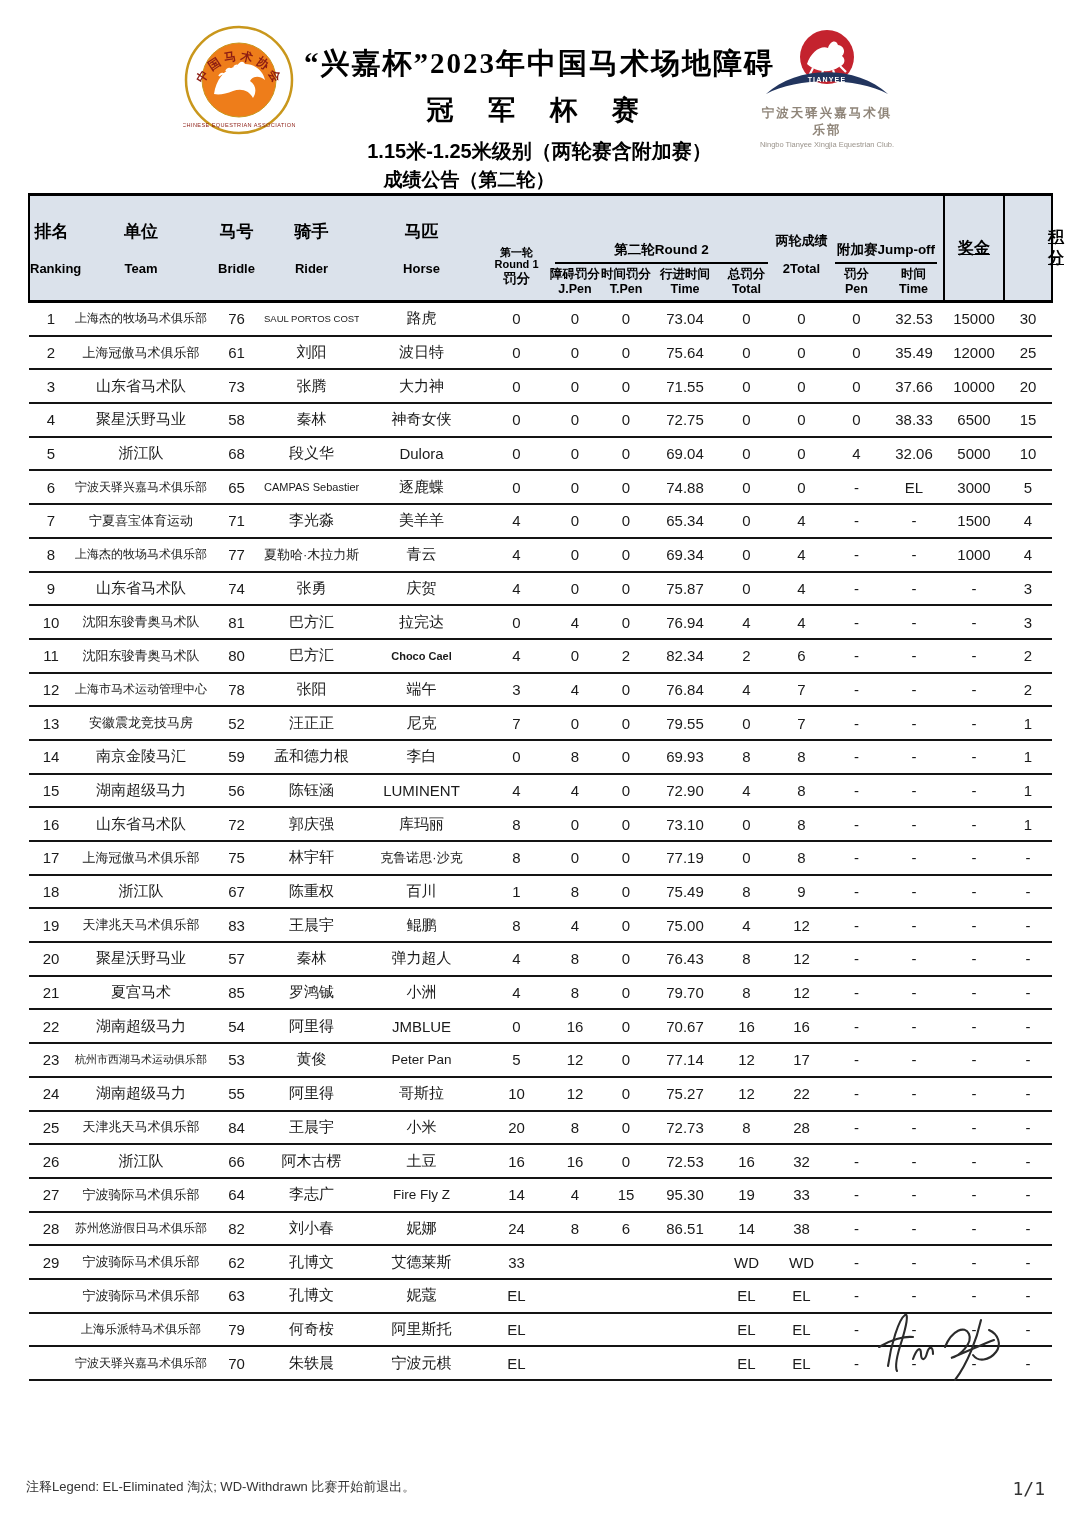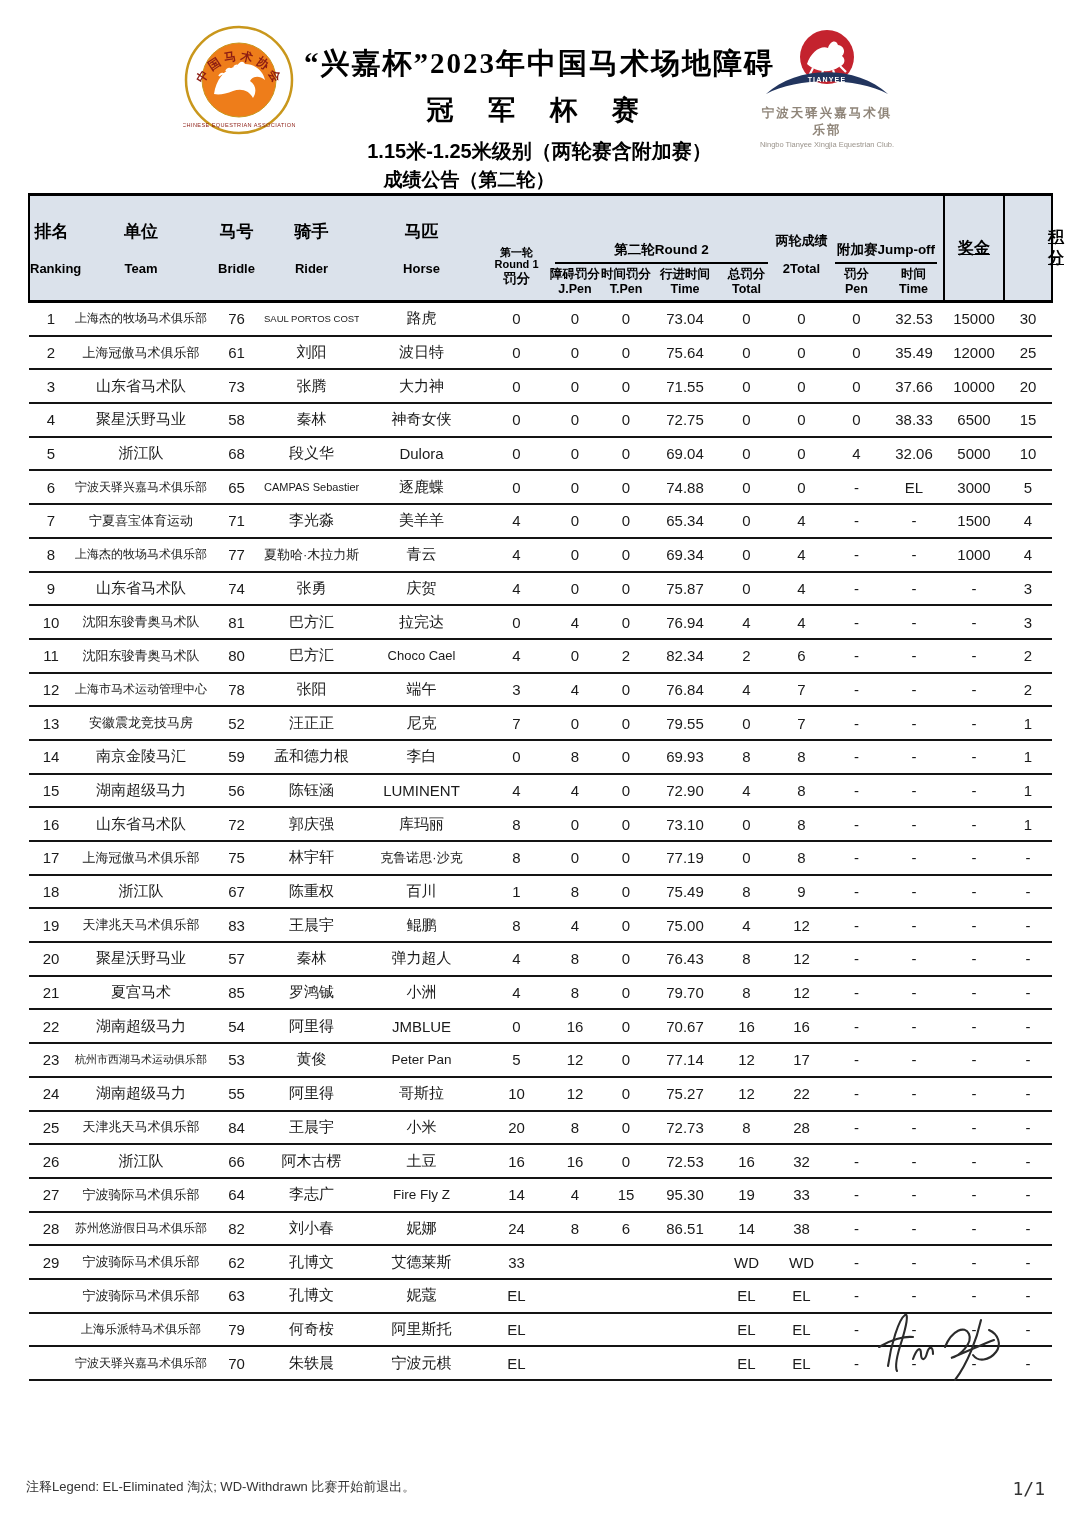--- a/index.html
+++ b/index.html
@@ -361,21 +361,21 @@
         <td>-</td>
         <td>-</td>
         <td>-</td>
         <td>3</td>
       </tr>
       <tr>
         <td>11</td>
         <td style="font-size: 13px;">沈阳东骏青奥马术队</td>
         <td>80</td>
         <td>巴方汇</td>
-        <td style="font-size: 13px;">Choco Cael</td>
+        <td style="font-size: 11px; font-weight: bold;">Choco Cael</td>
         <td>4</td>
         <td>0</td>
         <td>2</td>
         <td>82.34</td>
         <td>2</td>
         <td>6</td>
         <td>-</td>
         <td>-</td>
         <td>-</td>
         <td>2</td>

